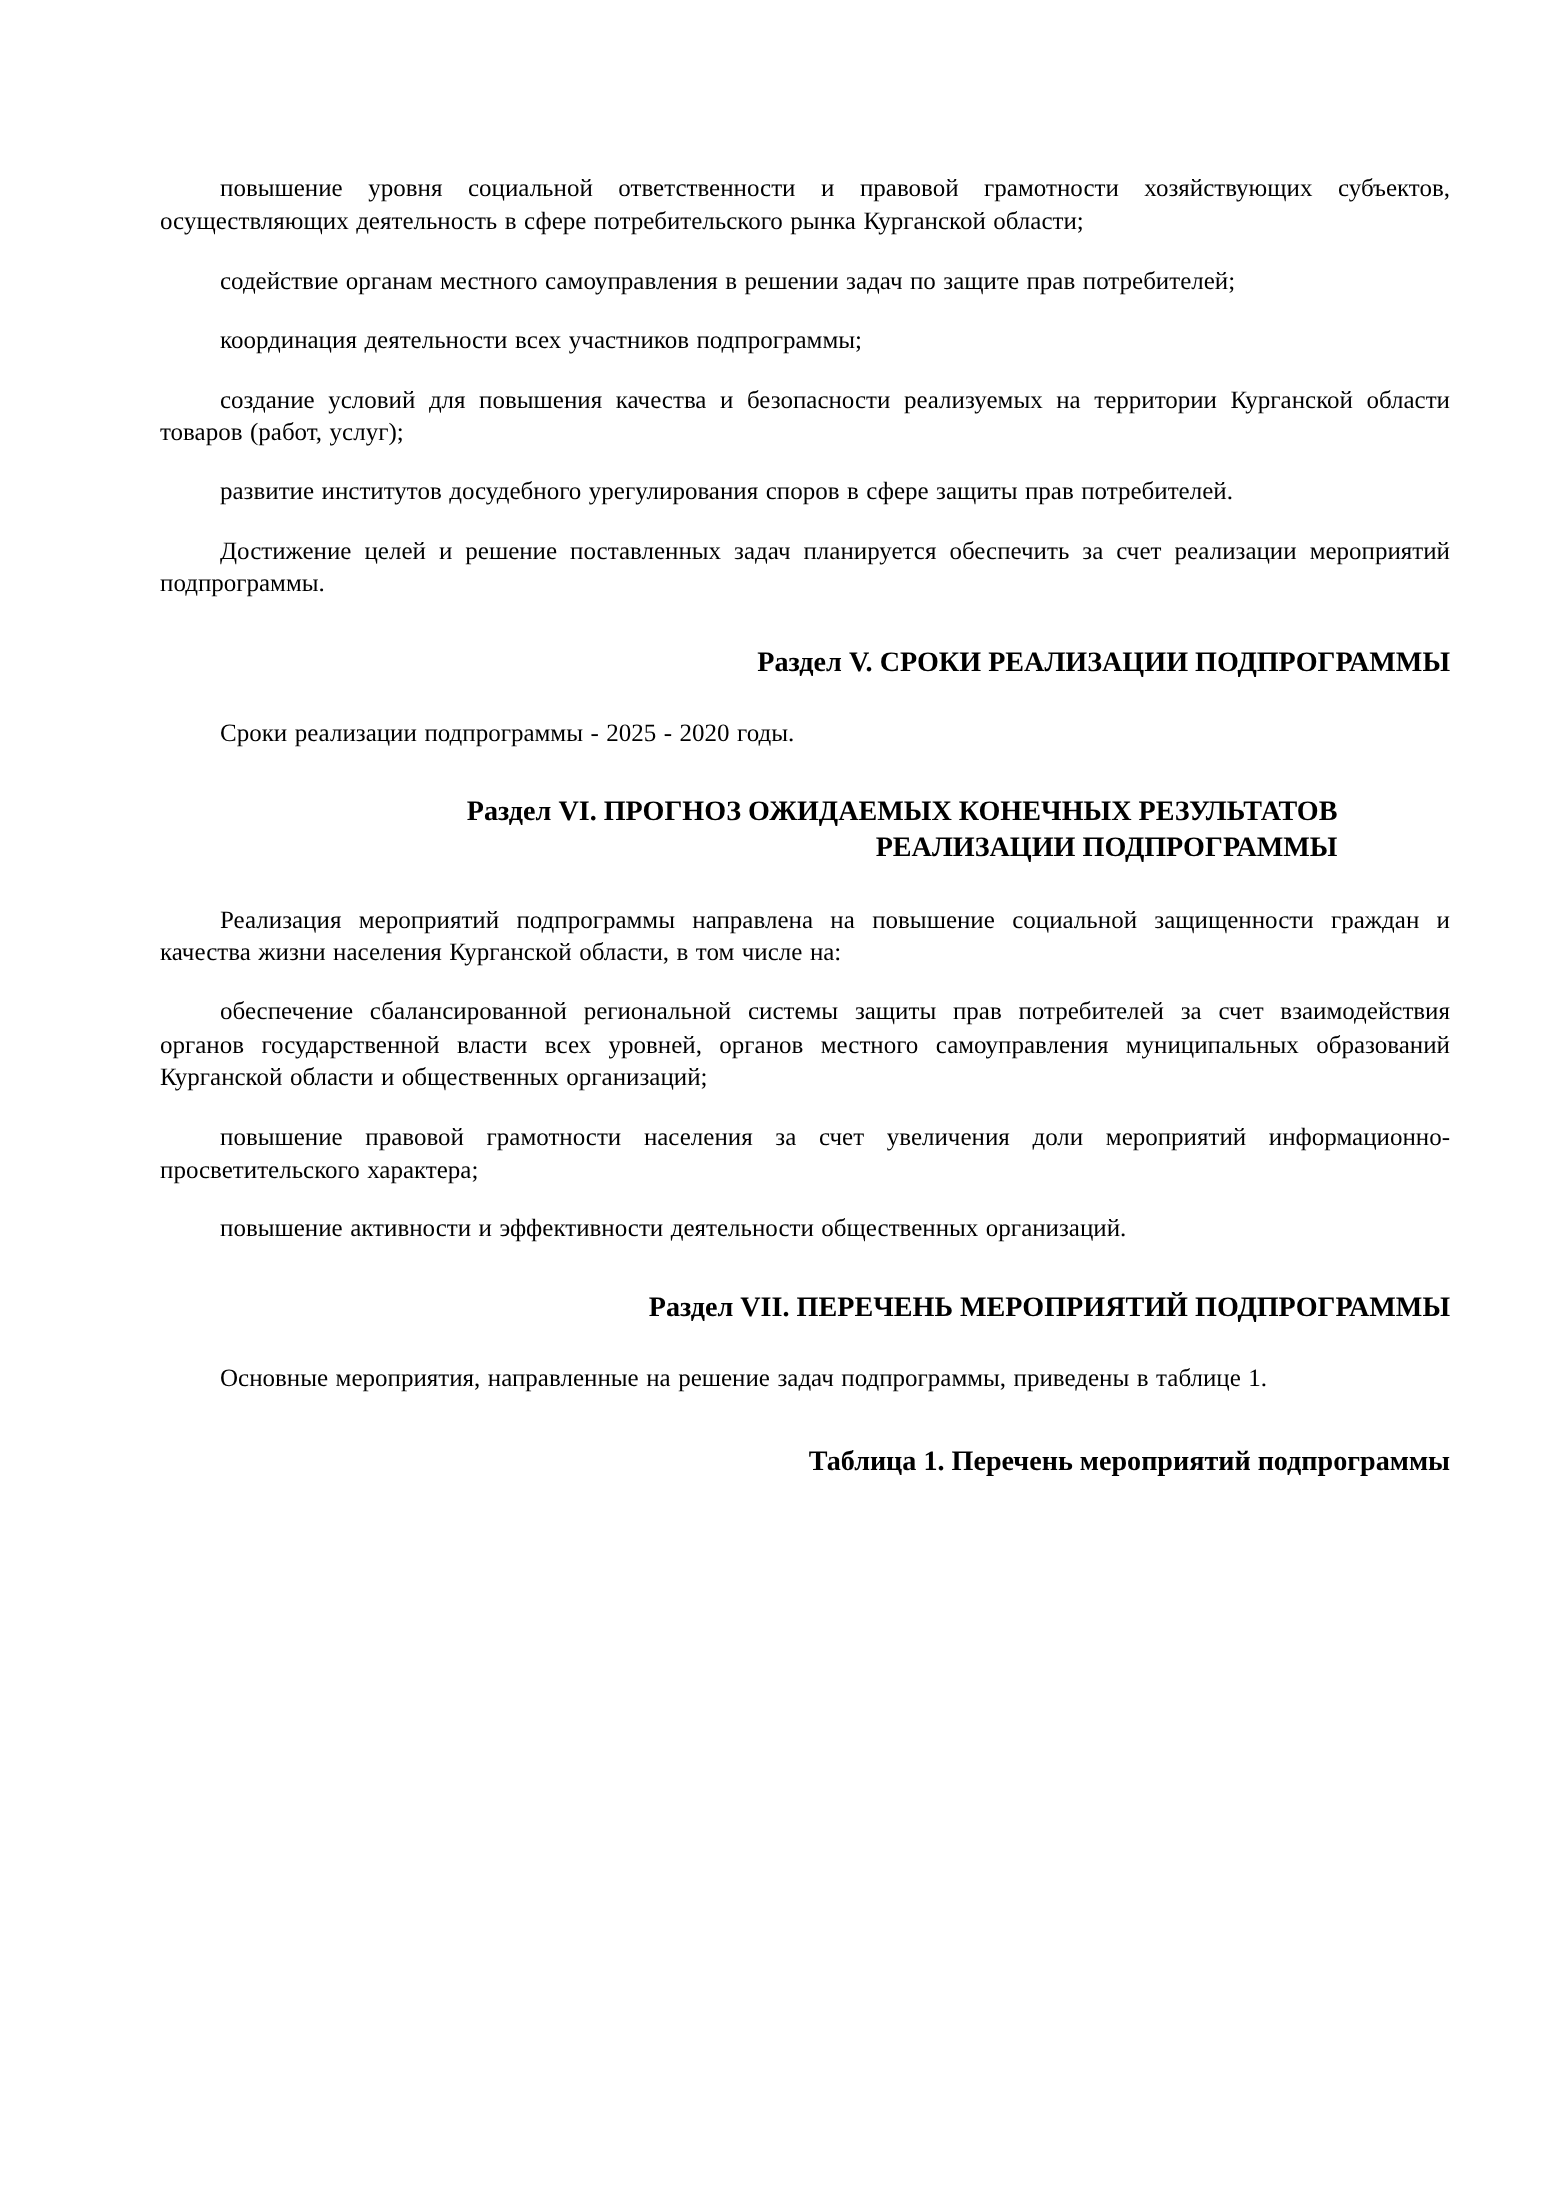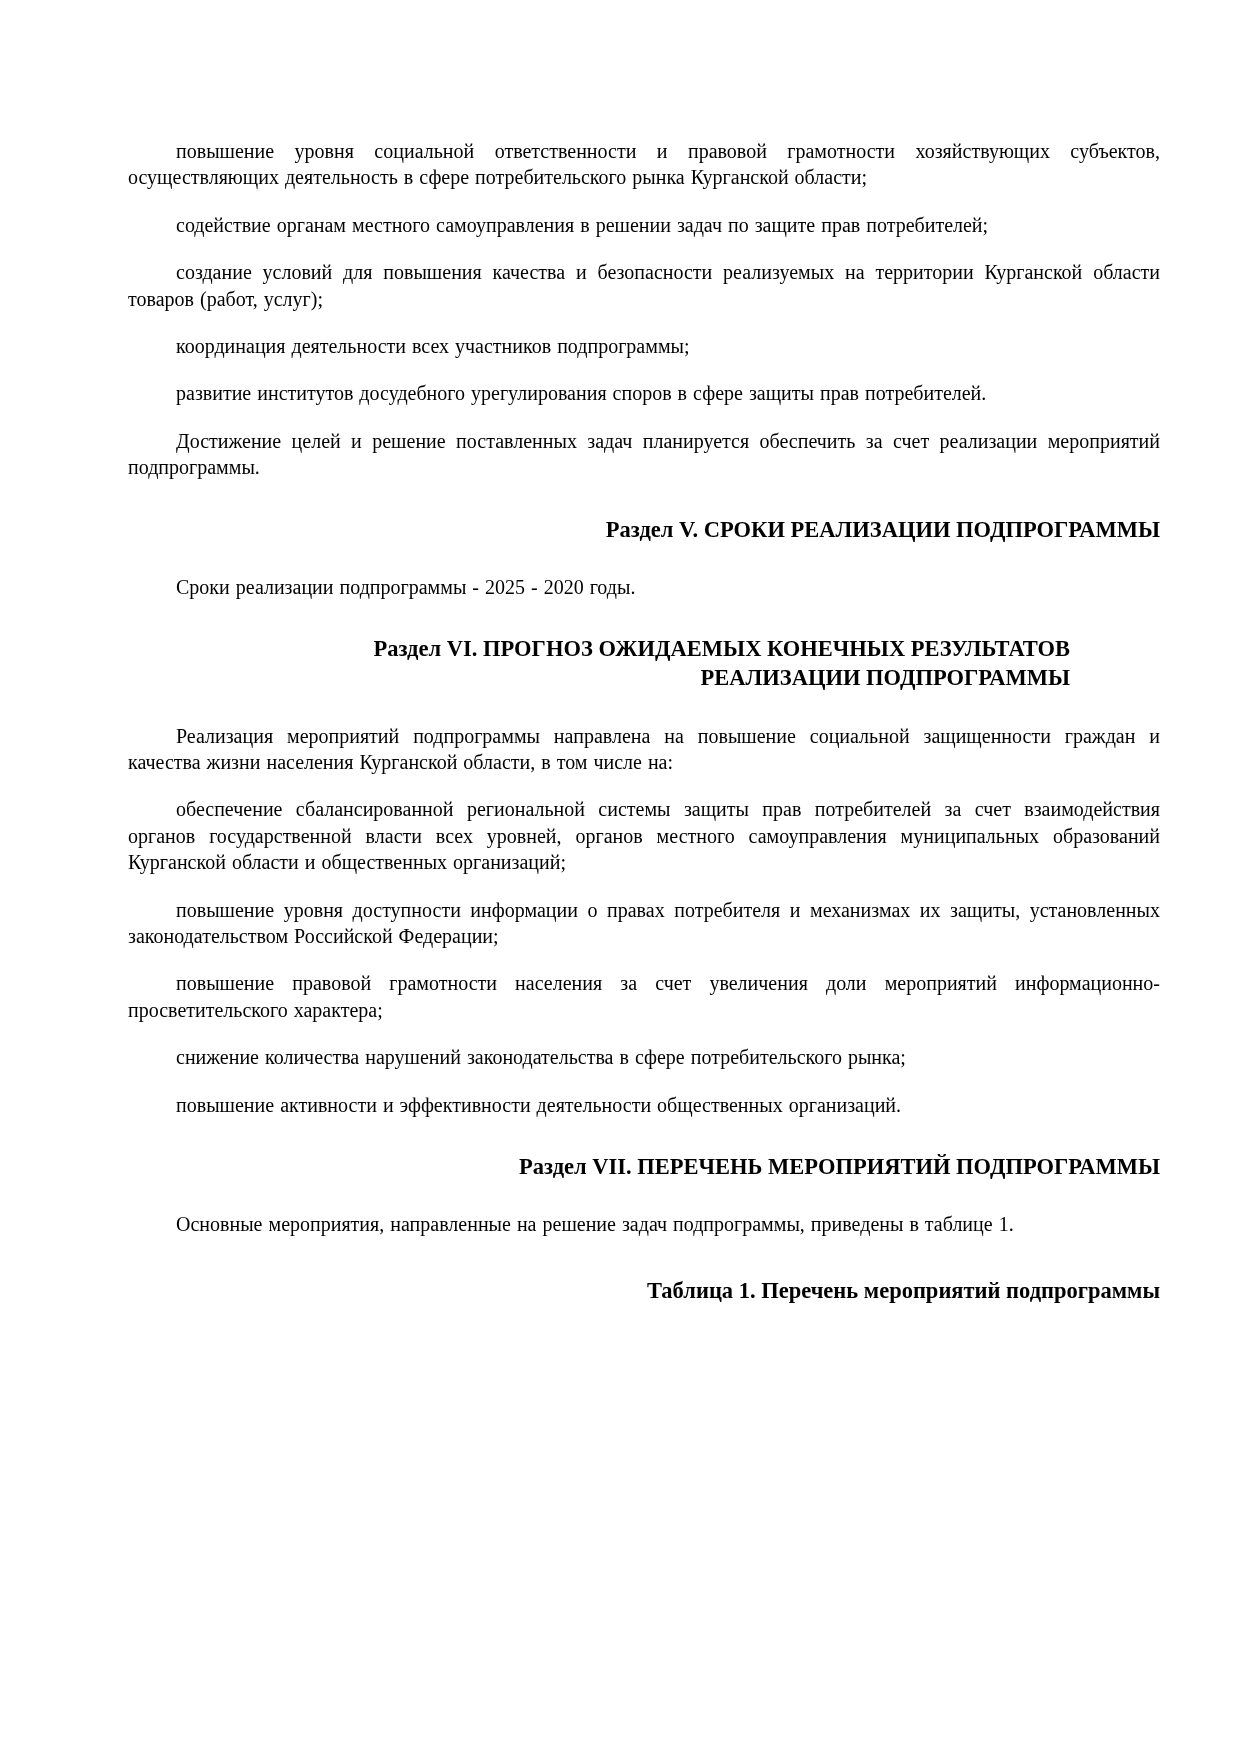--- a/index.html
+++ b/index.html
@@ -45,36 +45,34 @@
     margin-top: 38px;
   }
 </style>
 </head>
 <body>
 
 <div class="page">
 
   <p class="para">повышение уровня социальной ответственности и правовой грамотности хозяйствующих субъектов, осуществляющих деятельность в сфере потребительского рынка Курганской области;</p>
   <p class="para">содействие органам местного самоуправления в решении задач по защите прав потребителей;</p>
+  <p class="para">координация деятельности всех участников подпрограммы;</p>
   <p class="para">создание условий для повышения качества и безопасности реализуемых на территории Курганской области товаров (работ, услуг);</p>
-  <p class="para">координация деятельности всех участников подпрограммы;</p>
   <p class="para">развитие институтов досудебного урегулирования споров в сфере защиты прав потребителей.</p>
   <p class="para">Достижение целей и решение поставленных задач планируется обеспечить за счет реализации мероприятий подпрограммы.</p>
 
   <h2 class="heading">Раздел V. СРОКИ РЕАЛИЗАЦИИ ПОДПРОГРАММЫ</h2>
 
   <p class="para">Сроки реализации подпрограммы - 2025 - 2020 годы.</p>
 
   <h2 class="heading narrow">Раздел VI. ПРОГНОЗ ОЖИДАЕМЫХ КОНЕЧНЫХ РЕЗУЛЬТАТОВ РЕАЛИЗАЦИИ ПОДПРОГРАММЫ</h2>
 
   <p class="para">Реализация мероприятий подпрограммы направлена на повышение социальной защищенности граждан и качества жизни населения Курганской области, в том числе на:</p>
   <p class="para">обеспечение сбалансированной региональной системы защиты прав потребителей за счет взаимодействия органов государственной власти всех уровней, органов местного самоуправления муниципальных образований Курганской области и общественных организаций;</p>
-  <p class="para">повышение уровня доступности информации о правах потребителя и механизмах их защиты, установленных законодательством Российской Федерации;</p>
   <p class="para">повышение правовой грамотности населения за счет увеличения доли мероприятий информационно-просветительского характера;</p>
-  <p class="para">снижение количества нарушений законодательства в сфере потребительского рынка;</p>
   <p class="para">повышение активности и эффективности деятельности общественных организаций.</p>
 
   <h2 class="heading">Раздел VII. ПЕРЕЧЕНЬ МЕРОПРИЯТИЙ ПОДПРОГРАММЫ</h2>
 
   <p class="para">Основные мероприятия, направленные на решение задач подпрограммы, приведены в таблице 1.</p>
 
   <h2 class="heading table-caption">Таблица 1. Перечень мероприятий подпрограммы</h2>
 
 </div>
 

